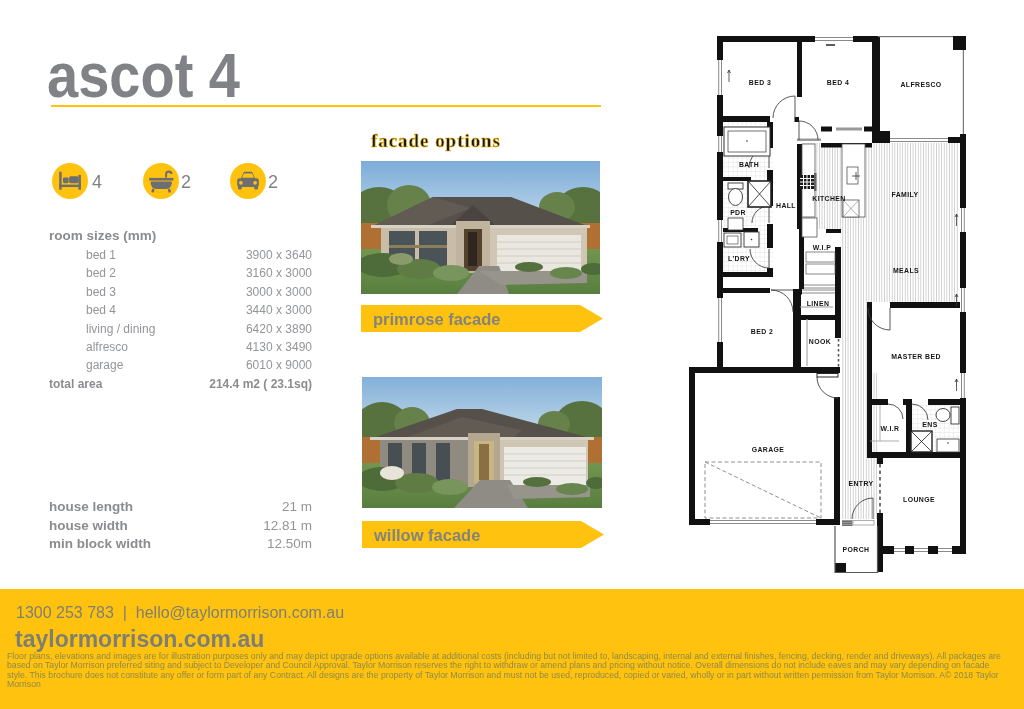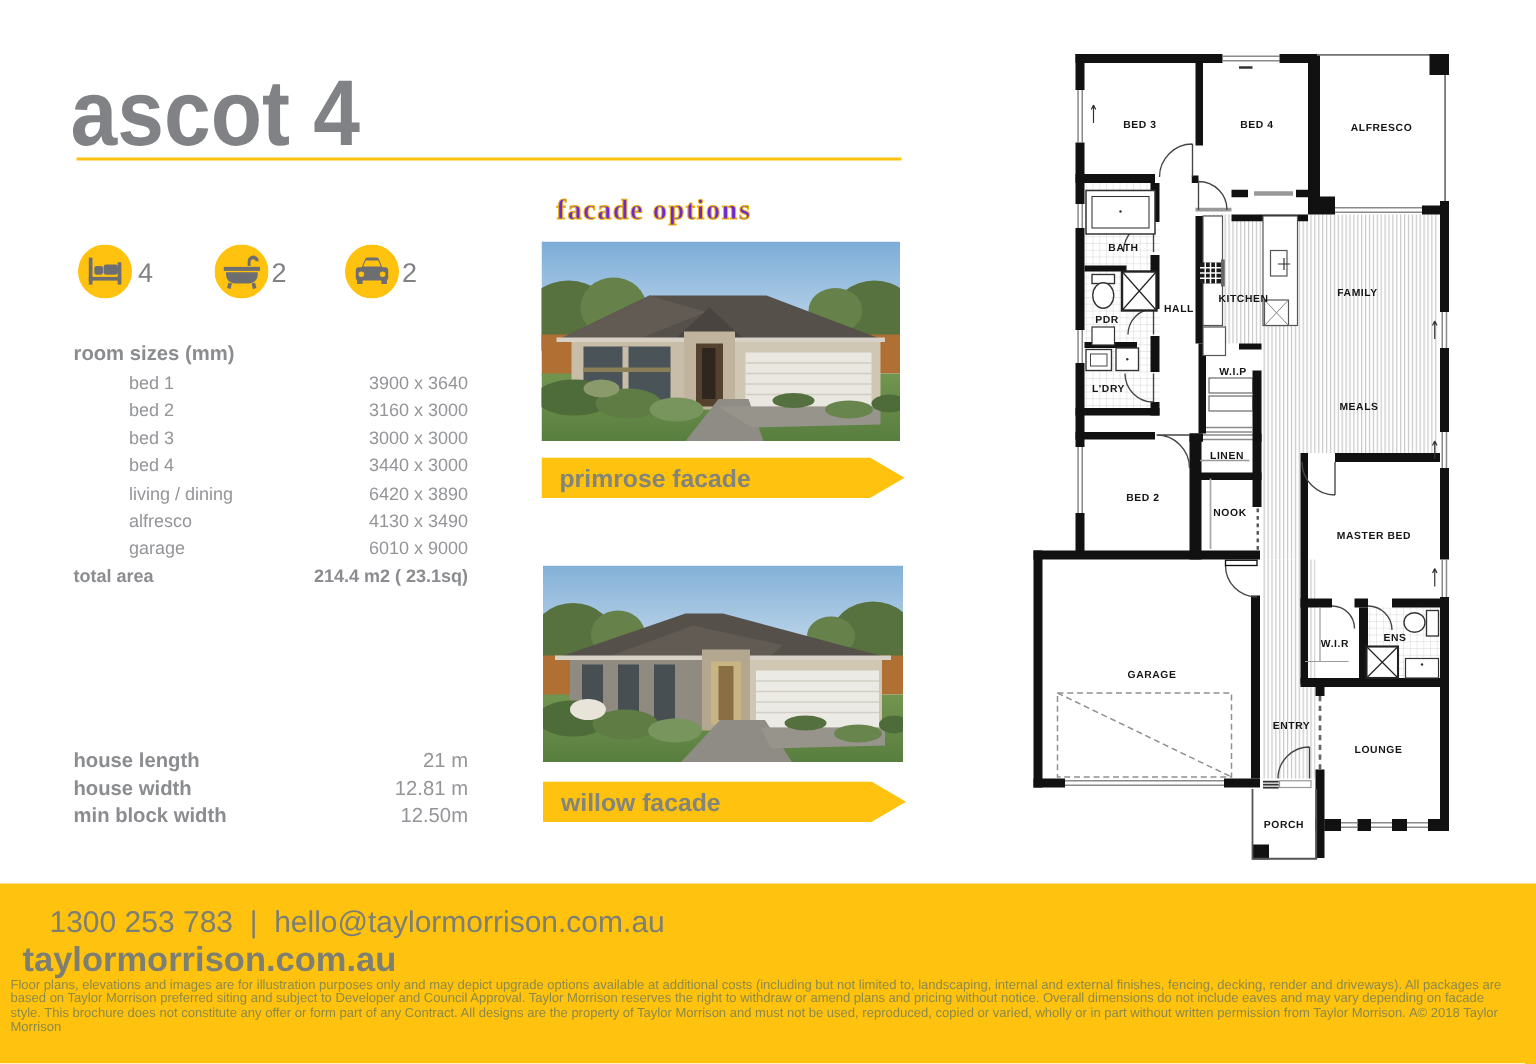--- a/index.html
+++ b/index.html
@@ -105,21 +105,21 @@
   <div style="position:relative;height:18.6px;">
       <span style="position:absolute;left:0;font-weight:bold;color:#8a8c8f;">house width</span>
       <span style="position:absolute;right:0;">12.81 m</span>
     </div>
   <div style="position:relative;height:18.6px;">
       <span style="position:absolute;left:0;font-weight:bold;color:#8a8c8f;">min block width</span>
       <span style="position:absolute;right:0;">12.50m</span>
     </div>
 </div>
 
-<div class="abs" style="left:371px;top:130px;font-size:19px;font-weight:bold;color:#6d28d9;font-family:'Liberation Serif',serif;letter-spacing:0.95px;-webkit-text-stroke:0.7px #F0B60E;">facade options</div>
+<div class="abs" style="left:371px;top:130px;font-size:19px;font-weight:bold;color:#0f172a;font-family:'Liberation Serif',serif;letter-spacing:0.95px;-webkit-text-stroke:0.7px #F0B60E;">facade options</div>
 
 <div class="abs" style="left:361px;top:161px;width:239px;height:133px;" id="facade1">
 <svg width="239" height="133" viewBox="0 0 239 133">
 <defs>
 <linearGradient id="sky1" x1="0" y1="0" x2="0" y2="1">
 <stop offset="0" stop-color="#7cacd8"></stop>
           <stop offset="1" stop-color="#cfe2ef"></stop>
 </linearGradient>
 <linearGradient id="lawn1" x1="0" y1="0" x2="0" y2="1">
 <stop offset="0" stop-color="#72954f"></stop>
@@ -590,18 +590,18 @@
 <path d="M729 82 V70 M729 70 l-1.5 3 M729 70 l1.5 3"></path>
 <path d="M956.5 226 V214 M956.5 214 l-1.5 3 M956.5 214 l1.5 3"></path>
 <path d="M956.5 306 V294 M956.5 294 l-1.5 3 M956.5 294 l1.5 3"></path>
 <path d="M956.5 391 V379 M956.5 379 l-1.5 3 M956.5 379 l1.5 3"></path>
 </g>
 </svg>
 </div>
 
 <div class="abs" style="left:0;top:589px;width:1024px;height:120px;background:#FFC20E;">
 
-  <div style="position:absolute;left:33px;top:15px;font-size:20px;color:#7e7f73;">1300 253 783&nbsp;&nbsp;|&nbsp;&nbsp;hello@taylormorrison.com.au</div>
+  <div style="position:absolute;left:16px;top:15px;font-size:16px;color:#7e7f73;">1300 253 783&nbsp;&nbsp;|&nbsp;&nbsp;hello@taylormorrison.com.au</div>
 
   <div style="position:absolute;left:15px;top:37px;font-size:23px;font-weight:bold;color:#7e7f73;">taylormorrison.com.au</div>
 
   <div style="position:absolute;left:7px;top:63px;width:1014px;font-size:8.7px;line-height:9.3px;white-space:nowrap;color:#8d8a49;">Floor plans, elevations and images are for illustration purposes only and may depict upgrade options available at additional costs (including but not limited to, landscaping, internal and external finishes, fencing, decking, render and driveways). All packages are<br>based on Taylor Morrison preferred siting and subject to Developer and Council Approval. Taylor Morrison reserves the right to withdraw or amend plans and pricing without notice. Overall dimensions do not include eaves and may vary depending on facade<br>style. This brochure does not constitute any offer or form part of any Contract. All designs are the property of Taylor Morrison and must not be used, reproduced, copied or varied, wholly or in part without written permission from Taylor Morrison. A© 2018 Taylor<br>Morrison</div>
 </div>
 
 </body></html>

